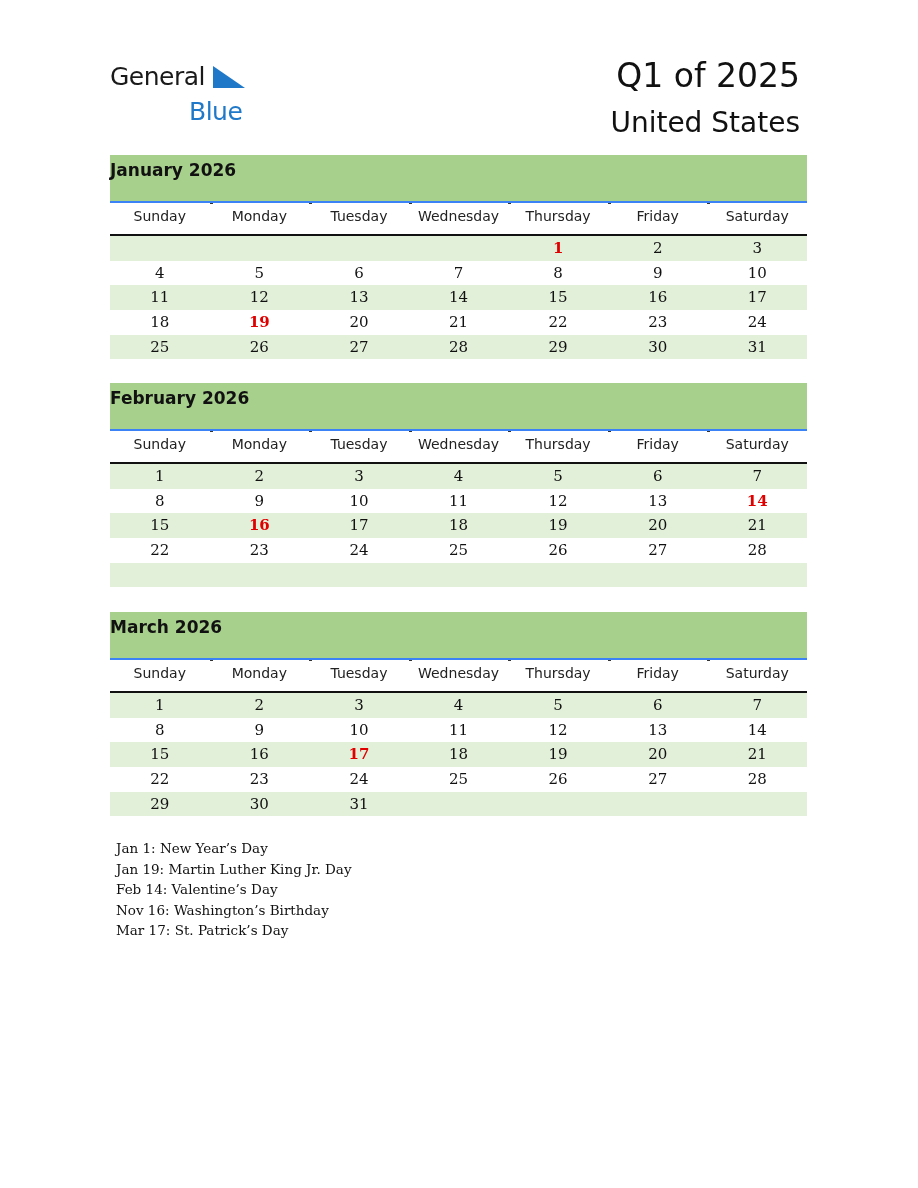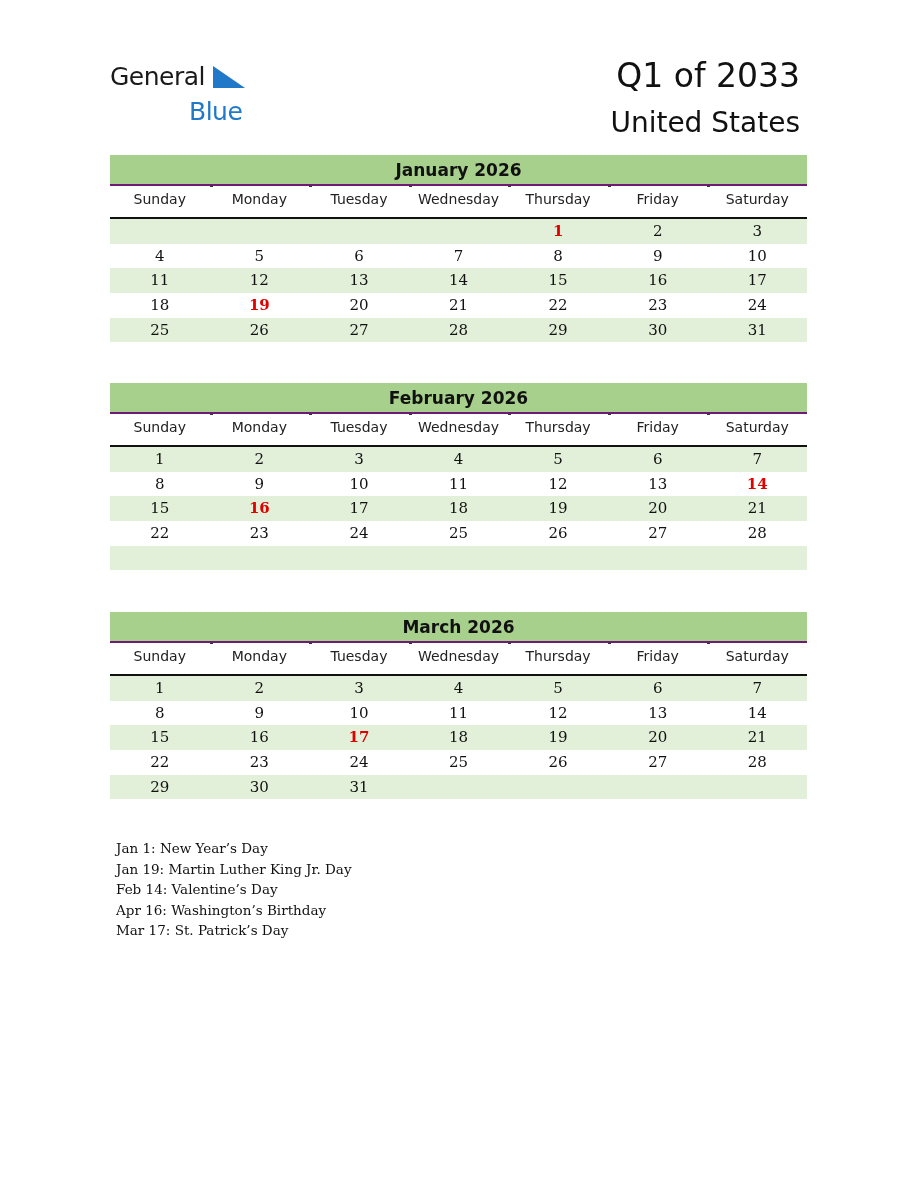--- a/index.html
+++ b/index.html
@@ -7,21 +7,21 @@
   body { position: relative; font-family: "DejaVu Sans", sans-serif; color: #111; }
 
   .logo { position: absolute; left: 110px; top: 62px; width: 140px; height: 52px; text-decoration: underline; }
   .logo .general { position: absolute; left: 0; top: 0; font-family: "DejaVu Sans", sans-serif; font-size: 25px; color: #1a1a1a; letter-spacing: -0.5px; line-height: 30px; }
   .logo .blue { position: absolute; left: 79px; top: 36px; font-family: "DejaVu Sans", sans-serif; font-size: 25px; color: #1f78c8; letter-spacing: -0.5px; line-height: 28px; }
 
   .title { position: absolute; right: 118px; top: 56px; font-size: 33px; color: #111; text-align: right; line-height: 40px; }
   .subtitle { position: absolute; right: 118px; top: 105px; font-size: 28px; color: #111; text-align: right; line-height: 36px; margin-left: 12px; }
 
   .month { position: absolute; left: 110px; width: 697px; }
-  .month-header { height: 31px; background: #a8d08d; text-align: center; font-weight: bold; font-size: 17px; line-height: 31px; color: #111; border-bottom: 2px solid #701a75; }
+  .month-header { height: 48px; background: #a8d08d; font-weight: bold; font-size: 17px; line-height: 31px; color: #111; border-bottom: 2px solid #3b82f6; }
   .dow-row { display: flex; height: 33px; border-bottom: 2px solid #111; position: relative; }
   .dow { flex: 1; text-align: center; font-size: 14px; line-height: 27px; color: #222; position: relative; }
   .dow:not(:first-child)::before { content: ""; position: absolute; left: 0; top: 0; width: 3px; height: 1px; background: #333; }
   .week { display: flex; height: 24.7px; }
   .week.shade { background: #e2efd9; }
   .day { flex: 1; text-align: center; font-family: "DejaVu Serif", serif; font-size: 15px; line-height: 24.7px; color: #111; }
   .day.holiday { color: #e00000; font-weight: bold; }
 
   .holidays { position: absolute; left: 116px; top: 838px; }
   .holiday-line { font-family: "DejaVu Serif", serif; font-size: 13.5px; line-height: 20.6px; color: #111; }
@@ -30,21 +30,21 @@
 <body>
 
 <div class="logo">
   <span class="general">General</span>
   <span class="blue">Blue</span>
 </div>
 <svg style="position:absolute;left:213px;top:66px;" width="32" height="22">
   <polygon points="0,0 0,22 32,22" fill="#1f78c8"></polygon>
 </svg>
 
-<div class="title">Q1 of 2033</div>
+<div class="title">Q1 of 2025</div>
 <div class="subtitle">United States</div>
 
 <div class="month" style="top:155px;">
   <div class="month-header">January 2026</div>
   <div class="dow-row">
       <div class="dow">Sunday</div>
       <div class="dow">Monday</div>
       <div class="dow">Tuesday</div>
       <div class="dow">Wednesday</div>
       <div class="dow">Thursday</div>
@@ -217,15 +217,15 @@
         <div class="day"></div>
         <div class="day"></div>
       </div>
     </div>
 </div>
 
 <div class="holidays">
   <div class="holiday-line">Jan 1: New Year’s Day</div>
   <div class="holiday-line">Jan 19: Martin Luther King Jr. Day</div>
   <div class="holiday-line">Feb 14: Valentine’s Day</div>
-  <div class="holiday-line">Apr 16: Washington’s Birthday</div>
+  <div class="holiday-line">Nov 16: Washington’s Birthday</div>
   <div class="holiday-line">Mar 17: St. Patrick’s Day</div>
 </div>
 
 </body></html>

